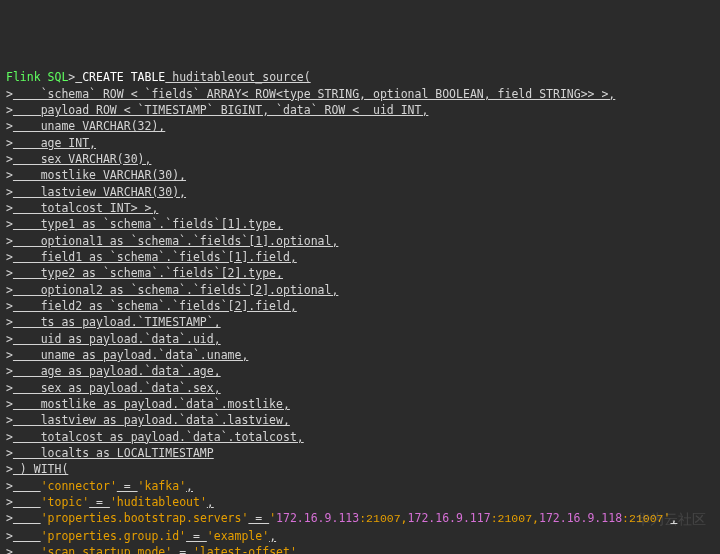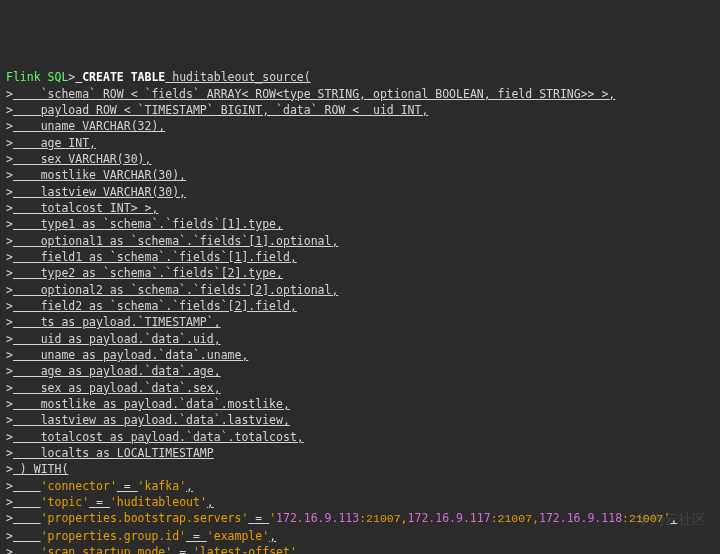--- a/index.html
+++ b/index.html
@@ -11,21 +11,21 @@
     color: #d4d4d4;
     padding: 4px 6px;
     width: 720px;
     height: 554px;
     overflow: hidden;
     white-space: pre;
   }
   .line { display: block; }
   .prompt-label { color: #5fff5f; }
   .prompt-gt { color: #d4d4d4; }
-  .kw { color: #ffffff; font-weight: bold; margin-top: 40px; }
+  .kw { color: #ffffff; font-weight: normal; margin-top: 40px; }
   .plain { color: #d4d4d4; text-decoration: underline; }
   .str { color: #e69f00; }
   .ip { color: #d670d6; }
   .strnum { color: #e69f00; font-family: Liberation Mono, monospace; }
   .watermark {
     position: fixed;
     right: 14px;
     bottom: 24px;
     color: rgba(255,255,255,0.12);
     font-size: 14px;

